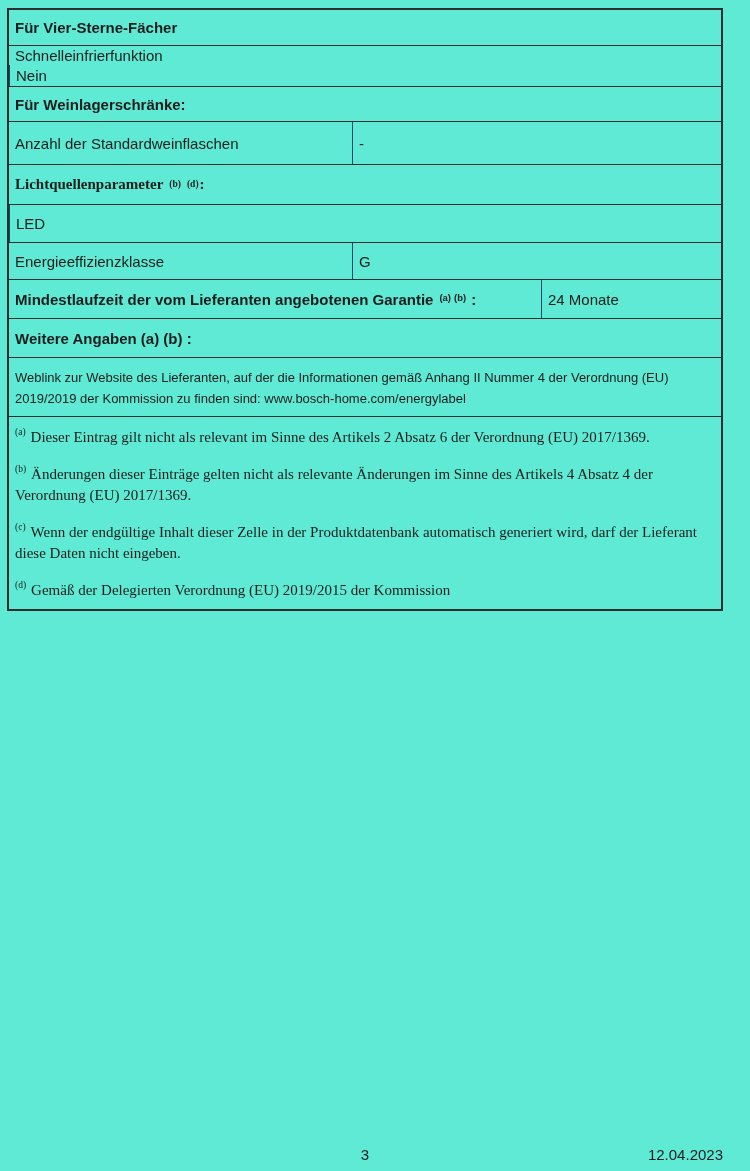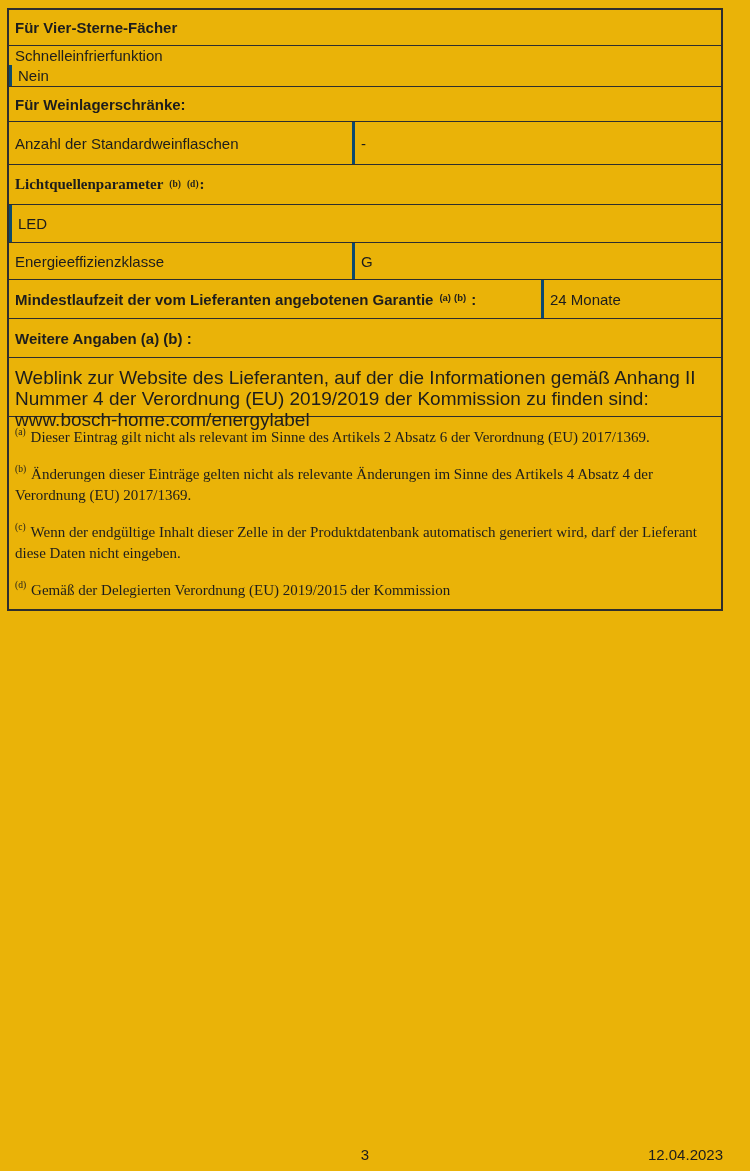--- a/index.html
+++ b/index.html
@@ -4,21 +4,21 @@
 <style>
   html, body {
     margin: 0;
     padding: 0;
     background: #ffffff;
   }
   .sheet {
     position: relative;
     width: 750px;
     height: 1171px;
-    background: #eab308;
+    background: #5eead4;
     font-family: "Liberation Sans", sans-serif;
     color: #1d1d1d;
     overflow: hidden;
   }
   .datatable {
     position: absolute;
     left: 7px;
     top: 8px;
     width: 712px;
     border: 2px solid #2e2e2e;
@@ -33,21 +33,21 @@
   .cell {
     display: flex;
     align-items: center;
     box-sizing: border-box;
     padding: 0 8px 0 6px;
     font-size: 15px;
     line-height: 19px;
   }
   .label { width: 343px; flex-shrink: 0; }
   .label-wide { width: 532px; flex-shrink: 0; }
-  .value { flex: 1; border-left: 3px solid #0c4a6e; }
+  .value { flex: 1; border-left: 1px solid #0c4a6e; }
   .full { flex: 1; }
   .bold { font-weight: bold; }
   .h35 { height: 35px; }
   .h41 { height: 41px; flex-direction: column; }
   .h43 { height: 43px; }
   .h40 { height: 40px; font-family: Liberation Serif, serif; }
   .h38 { height: 38px; }
   .h37 { height: 37px; }
   .h39 { height: 39px; }
   .h59 { height: 59px; }
@@ -60,21 +60,21 @@
     vertical-align: super;
     margin-left: 6px;
     white-space: nowrap;
   }
   .colon { margin-left: 1px; }
   .colon-spaced { margin-left: 5px; }
   .textblock {
     display: block;
     box-sizing: border-box;
     padding: 9px 10px 0 6px;
-    font-size: 19px;
+    font-size: 13px;
     line-height: 21px;
   }
   .footnotes {
     display: block;
     box-sizing: border-box;
     padding: 10px 10px 0 6px;
   }
   .footnote {
     margin: 0 0 16px 0;
     font-size: 15px;

